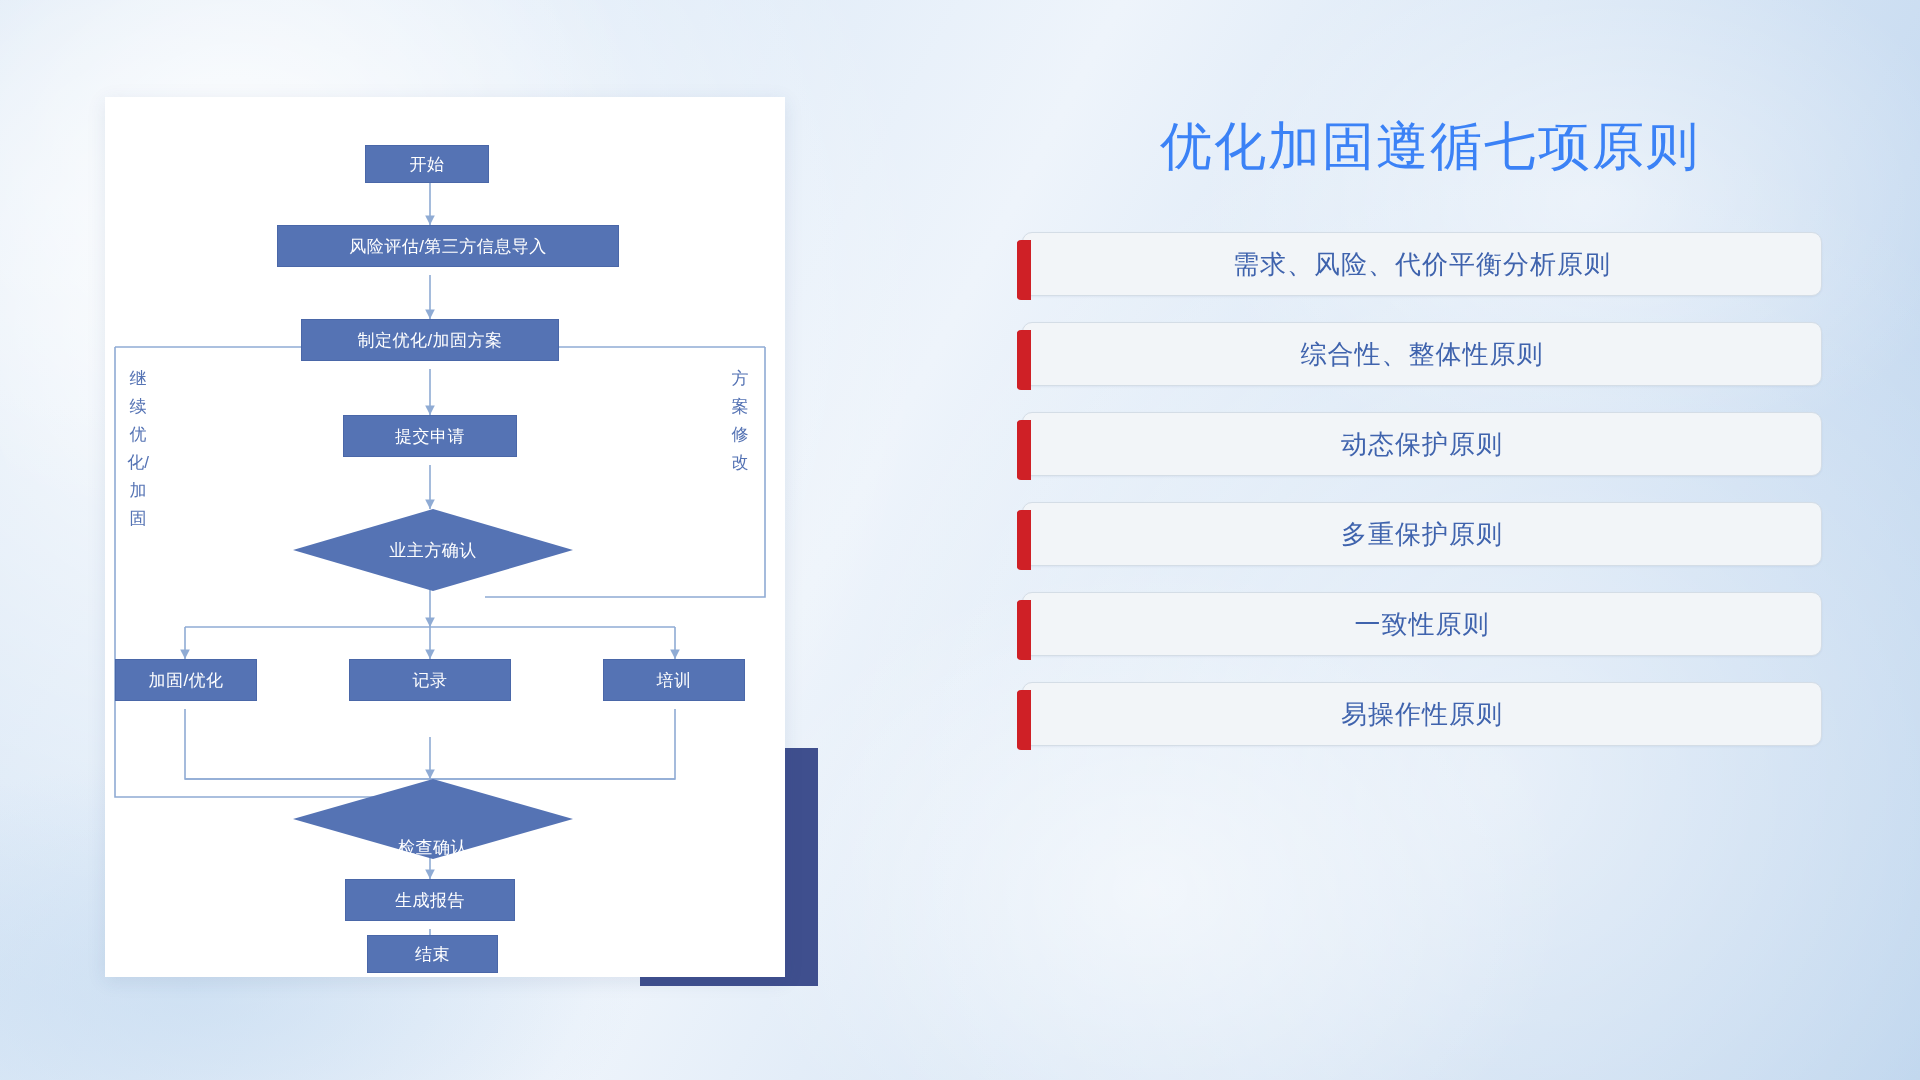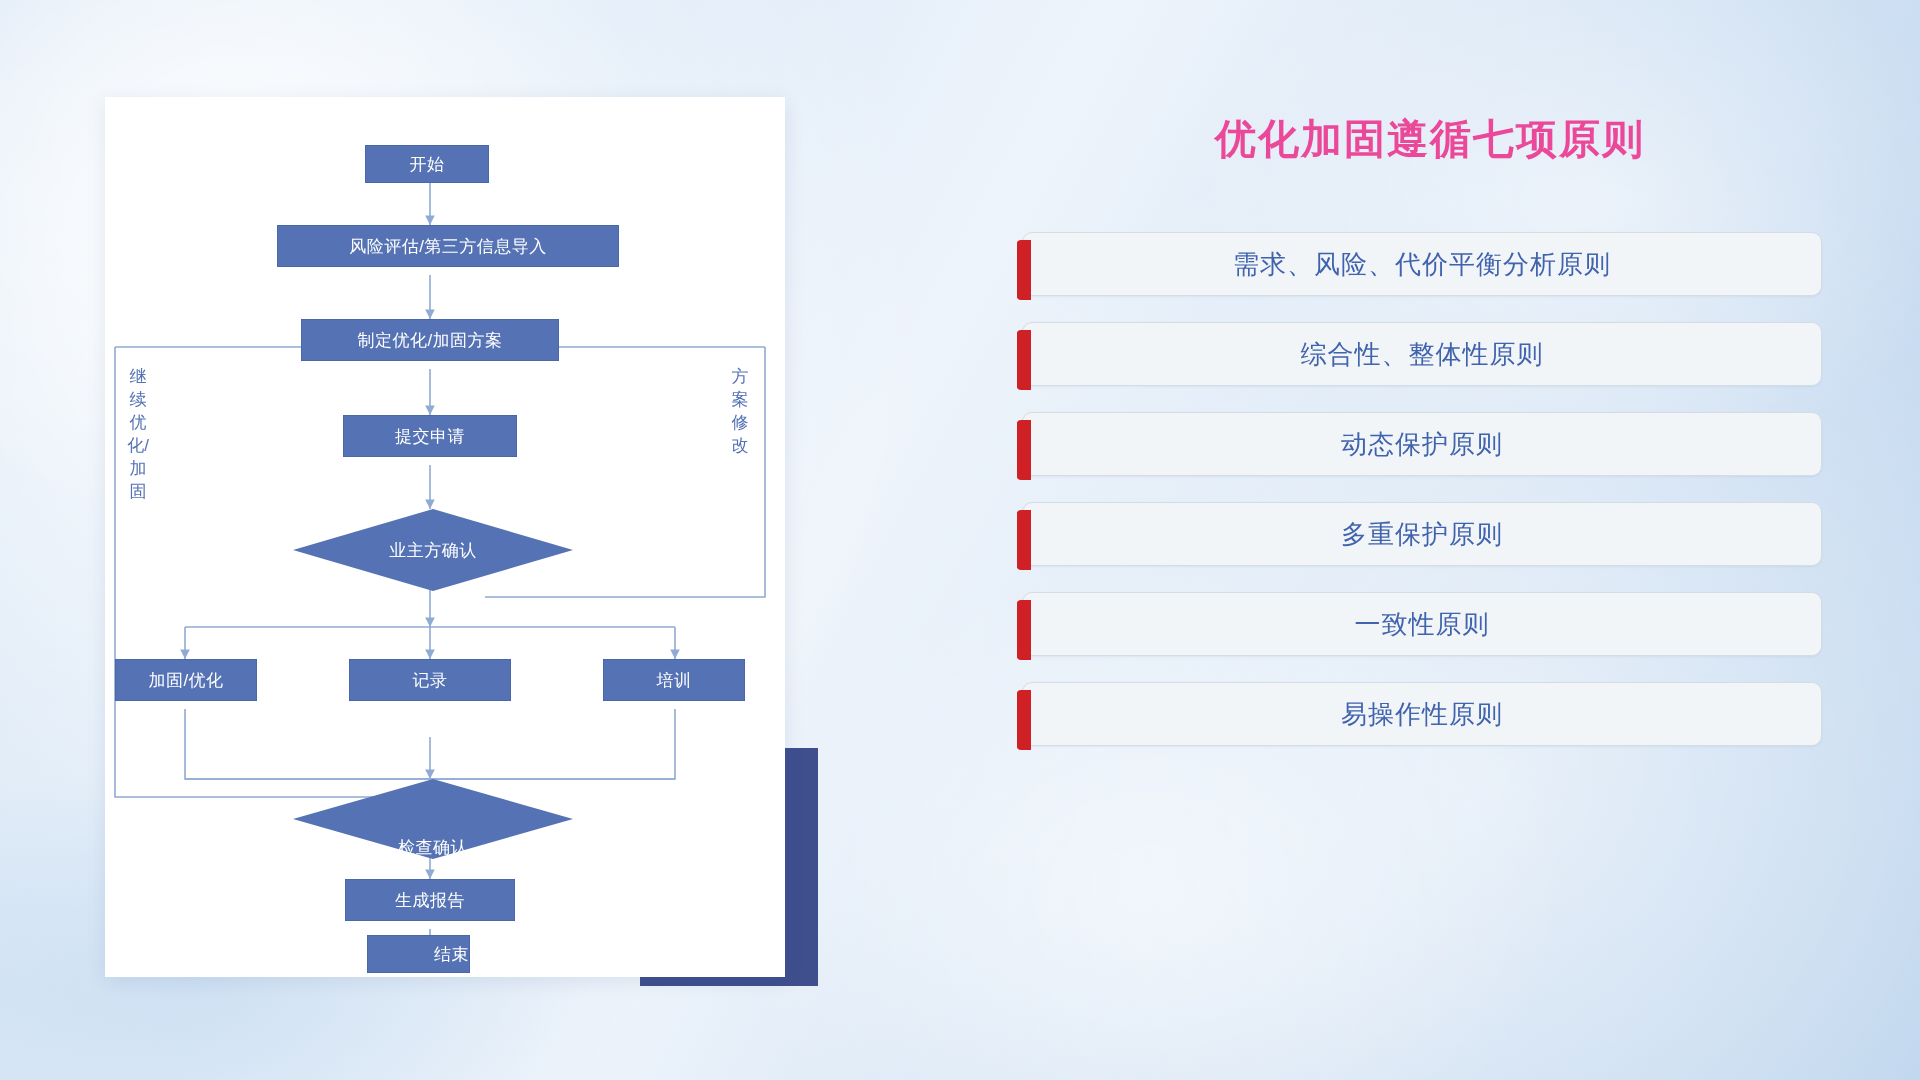--- a/index.html
+++ b/index.html
@@ -102,36 +102,36 @@
     position: relative;
     color: #ffffff;
     font-size: 17px;
     letter-spacing: 0.5px;
     white-space: nowrap;
   }
   .side-label {
     position: absolute;
     color: #5573b4;
     font-size: 17px;
-    line-height: 23px;
+    line-height: 28px;
     width: 22px;
     word-break: break-all;
     text-align: center;
   }
 
   
   .right-title {
     position: absolute;
     left: 1030px;
     top: 112px;
     width: 800px;
     text-align: center;
-    font-size: 41px;
-    font-weight: bold;
-    color: #ec4899;
+    font-size: 52px;
+    font-weight: normal;
+    color: #3b82f6;
     letter-spacing: 2px;
   }
   .pill-list {
     position: absolute;
     left: 1022px;
     top: 232px;
     width: 800px;
   }
   .pill {
     position: relative;
@@ -263,21 +263,21 @@
 
     <div class="diamond-wrap" style="left:188px; top:682px; width:280px; height:80px;align-items:flex-end;">
       <div class="dia"></div>
       <span class="dia-label">检查确认</span>
     </div>
 
     <div class="node" style="left:240px; top:782px; width:170px; height:42px;">
       <span>生成报告</span>
     </div>
 
-    <div class="node" style="left:262px; top:838px; width:103px; height:38px;justify-content:flex-end;">
+    <div class="node" style="left:262px; top:838px; width:131px; height:38px;">
       <span>结束</span>
     </div>
 
     <div class="side-label" style="left:22px; top:268px;">继续优化/加固</div>
 
     <div class="side-label" style="left:624px; top:268px;">方案修改</div>
 
   </div>
 
   <div class="right-title">优化加固遵循七项原则</div>

